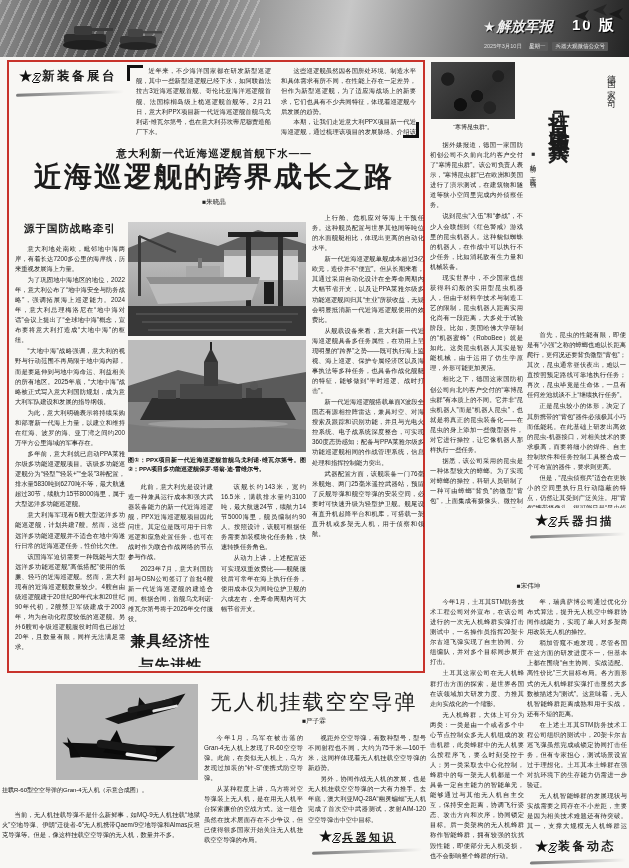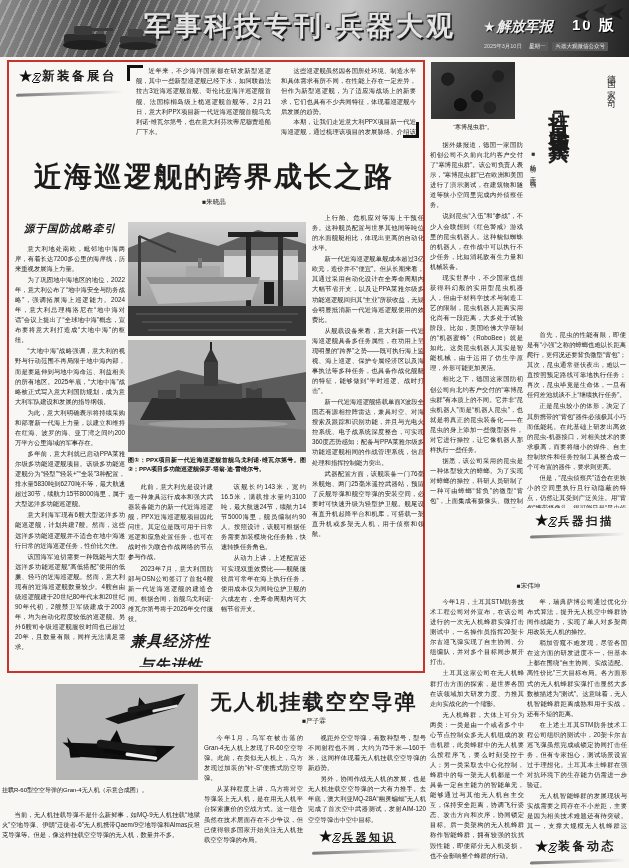--- a/index.html
+++ b/index.html
@@ -36,31 +36,31 @@
   #redbox{left:7px;top:60px;width:414px;height:609px;border:2.5px solid #c8332b;background:#f8f7f4;}
   .bracket-tl{width:13px;height:13px;border-left:3px solid #111;border-top:3px solid #111;}
   .bracket-br{width:13px;height:13px;border-right:3px solid #111;border-bottom:3px solid #111;}
   .intro{columns:2;column-gap:10px;font-size:6.3px;line-height:1.62;text-align:justify;overflow:hidden;}
   .p,.intro p{margin:0;text-indent:2em;}
   .kicker{text-align:center;font-size:10.5px;font-weight:bold;letter-spacing:1px;}
   .bigtitle{text-align:center;font-size:28px;font-weight:900;letter-spacing:2px;}
   .byline{text-align:center;font-size:6.5px;color:#222;}
   .body{font-size:6.3px;line-height:1.6;text-align:justify;overflow:hidden;}
   .body p{margin:0 0 1px 0;text-indent:2em;}
-  .subhead{font-size:10.5px;font-weight:900;text-align:center;letter-spacing:1px;margin:7px 0;text-indent:0;font-style:italic;}
+  .subhead{font-size:10.5px;font-weight:900;text-align:center;letter-spacing:1px;margin:7px 0;text-indent:0;}
   .subhead.small{font-size:15px;margin:5px 0;}
   .photo{background:#9a9a9a;overflow:hidden;}
   .caption{font-size:6px;line-height:1.5;text-align:justify;color:#111;}
   
   .vert{writing-mode:vertical-rl;text-orientation:upright;}
   .vtitle{font-size:21px;font-weight:900;letter-spacing:4px;}
   .vkicker{font-size:8.5px;letter-spacing:5px;color:#222;}
   .vbyline{font-size:6.5px;letter-spacing:2px;color:#333;}
   .midtitle{font-size:19px;font-weight:900;text-align:center;letter-spacing:1px;}
-  .serif-title{font-family:"Liberation Serif","DejaVu Serif",serif;font-size:21px;font-weight:700;
+  .serif-title{font-family:"Liberation Serif","DejaVu Serif",serif;font-size:21px;font-weight:400;
     text-align:center;letter-spacing:2px;}
   .insect{background:
      radial-gradient(circle at 20% 30%,#1d1d1d 0 8%,transparent 9%),
      radial-gradient(circle at 55% 60%,#151515 0 10%,transparent 11%),
      radial-gradient(circle at 80% 25%,#202020 0 7%,transparent 8%),
      radial-gradient(circle at 35% 75%,#101010 0 9%,transparent 10%),
      radial-gradient(circle at 70% 80%,#242424 0 8%,transparent 9%),
      linear-gradient(135deg,#4a4a4a,#2e2e2e 60%,#3c3c3c);}
 </style>
 </head>
@@ -73,21 +73,20 @@
     <svg class="abs" style="left:58px;top:12px;" width="120" height="40" viewBox="0 0 120 40">
       <rect x="6" y="22" width="42" height="10" rx="3" fill="#2d2d2d"></rect>
       <rect x="16" y="14" width="18" height="9" rx="2" fill="#3a3a3a"></rect>
       <rect x="33" y="16" width="22" height="3" fill="#3a3a3a"></rect>
       <ellipse cx="27" cy="33" rx="22" ry="5" fill="#1f1f1f"></ellipse>
       <rect x="62" y="24" width="36" height="9" rx="3" fill="#383838"></rect>
       <rect x="70" y="17" width="15" height="8" rx="2" fill="#444"></rect>
       <rect x="84" y="19" width="20" height="2.5" fill="#444"></rect>
       <ellipse cx="80" cy="34" rx="19" ry="4" fill="#242424"></ellipse>
     </svg>
-    <div class="hdr-title">军事科技专刊·兵器大观</div>
     <div class="masthead"><span class="star">★</span><span>解放军报</span></div>
     <div class="pageno">10 版</div>
     <svg id="jets" width="52" height="22" viewBox="0 0 52 22">
       <path d="M2 14 L16 8 L12 14 L16 20 Z" fill="#1e1e1e"></path>
       <path d="M20 8 L34 2 L30 8 L34 14 Z" fill="#262626"></path>
       <path d="M36 12 L50 6 L46 12 L50 18 Z" fill="#1a1a1a"></path>
     </svg>
     <div class="dateline">
       <span>2025年3月10日</span>
       <span class="badge">星期一</span>
@@ -104,20 +103,21 @@
   <div class="swoosh" style="left:16px;top:92px;width:108px;"></div>
 
   <div class="abs bracket-tl" style="left:127px;top:65px;"></div>
   <div class="abs bracket-br" style="left:403px;top:122px;"></div>
   <div class="abs intro" style="left:136px;top:66px;width:280px;height:74px;">
       <p>近年来，不少海洋国家都在研发新型巡逻舰，其中一些新型巡逻舰已经下水，如阿联酋法拉吉3近海巡逻舰首舰、哥伦比亚海洋巡逻舰首舰、法国棕榈岛级上桅巡逻舰首舰等。2月21日，意大利PPX项目新一代近海巡逻舰首舰乌戈利诺·维瓦尔第号，也在意大利芬坎蒂尼穆贾造船厂下水。</p>
       <p>这些巡逻舰虽然因各国所处环境、制造水平和具体需求有所不同，在性能上存在一定差异，但作为新型巡逻舰，为了适应海战场上的新要求，它们也具有不少共同特征，体现着巡逻舰今后发展的趋势。</p>
       <p>本期，让我们走近意大利PPX项目新一代近海巡逻舰，通过梳理该项目的发展脉络、介绍该舰的构设性能，来了解其新一代巡逻舰究竟有何长处、未来在海战场上又将发挥什么作用。</p>
     </div>
 
+  <div class="abs kicker" style="left:14px;top:147px;width:400px;">意大利新一代近海巡逻舰首舰下水——</div>
   <div class="abs bigtitle" style="left:14px;top:158px;width:400px;">近海巡逻舰的跨界成长之路</div>
   <div class="abs byline" style="left:14px;top:198px;width:400px;">■朱晓晶</div>
 
   <div class="abs body" style="left:15px;top:213px;width:110px;height:453px;">
     <div class="subhead">源于国防战略牵引</div>
     <div>
         <p>意大利地处南欧，毗邻地中海两岸，有着长达7200多公里的海岸线，历来重视发展海上力量。</p>
         <p>为了巩固地中海地区的地位，2022年，意大利公布了“地中海安全与防务战略”，强调拓展海上巡逻能力。2024年，意大利总理梅洛尼在“地中海对话”会议上提出了“全球地中海”概念，宣布要将意大利打造成“大地中海”的枢纽。</p>
         <p>“大地中海”战略强调，意大利的视野与行动范围不再局限于地中海内部，而是要延伸到与地中海命运、利益相关的所有地区。2025年底，“大地中海”战略被正式写入意大利国防规划，成为意大利军队建设和发展的指导纲领。</p>
         <p>为此，意大利明确表示将持续采购和部署新一代海上力量，以建立和维持在红海、波罗的海、亚丁湾之间约200万平方公里海域的军事存在。</p>

